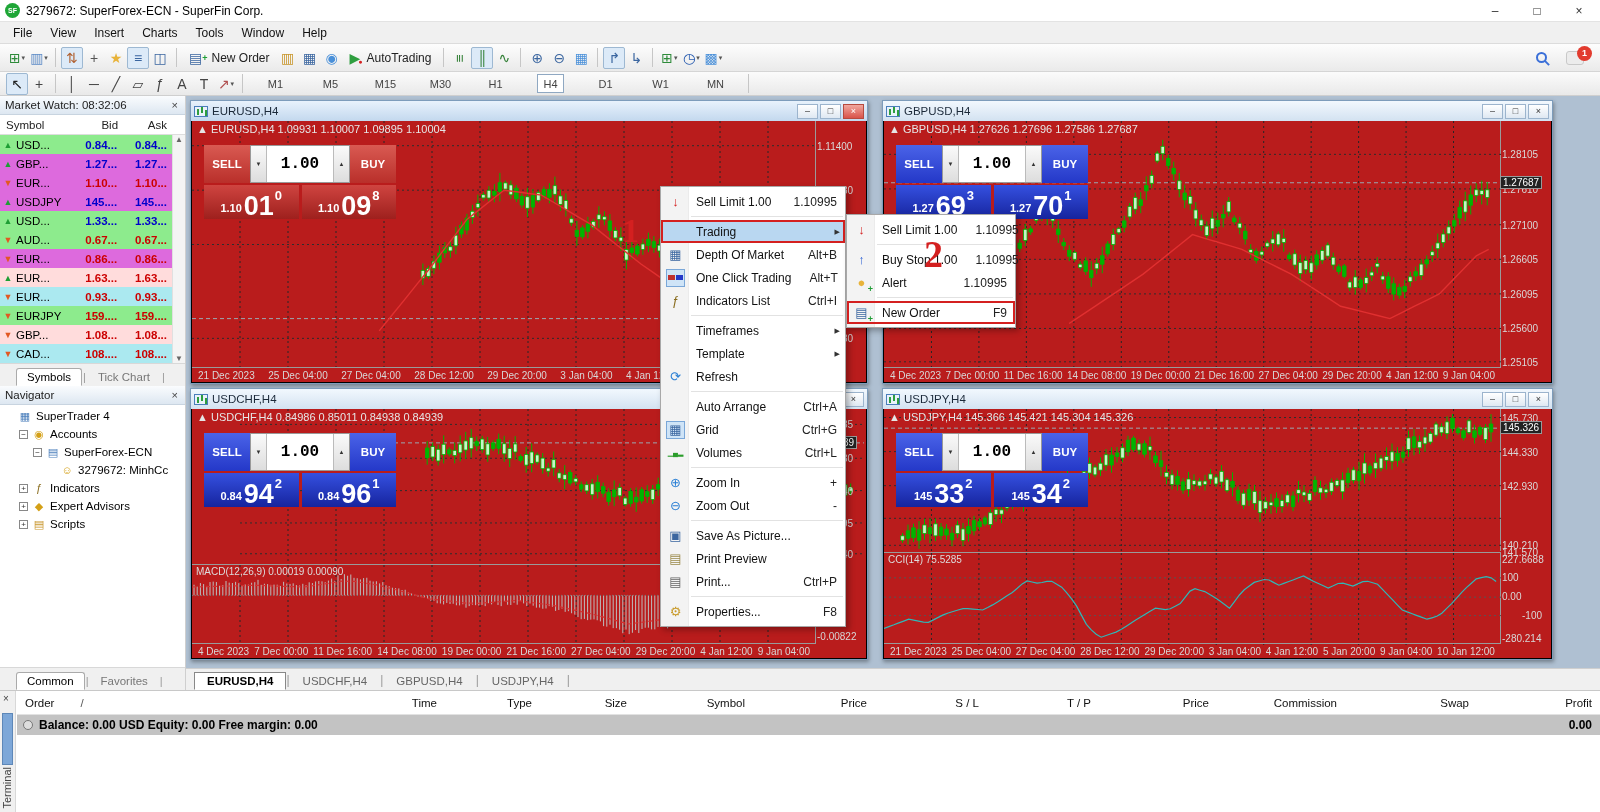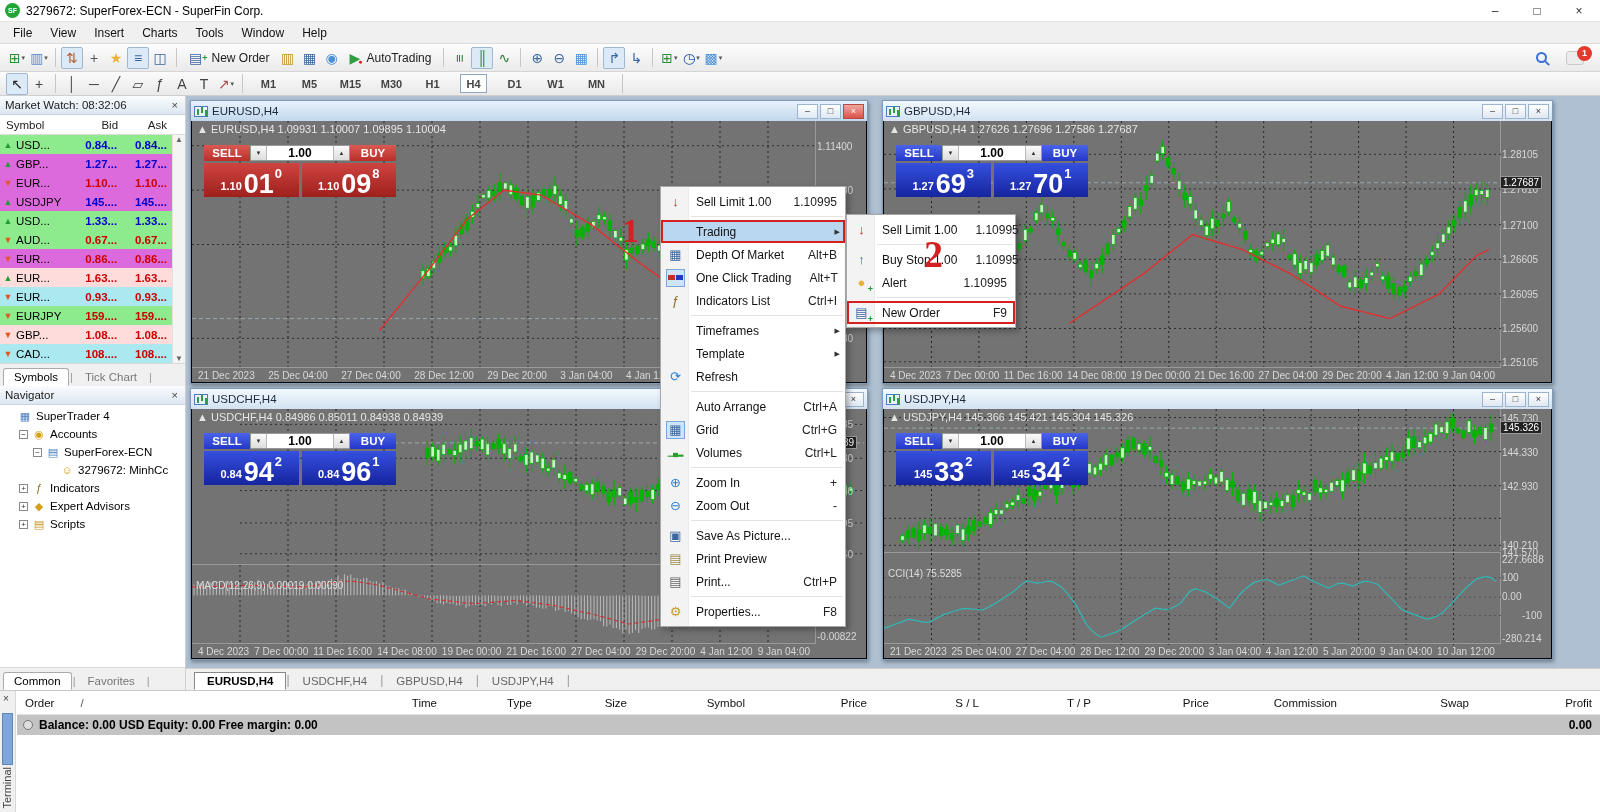--- a/index.html
+++ b/index.html
@@ -19,74 +19,74 @@
 .tbtn{display:inline-flex;align-items:center;justify-content:center;min-width:22px;height:22px;font-size:14px;position:relative;border:1px solid transparent;border-radius:2px;}
 .tbtn.active{border-color:#9db8d2;background:#dceaf8;}
 .tbtn .dd{font-size:7px;color:#555;margin-left:1px;}
 .tbtn.labeled{padding:0 6px;font-size:12px;color:#222;gap:4px;}
 .tb-glyph{line-height:1;}
 .rot90{transform:rotate(90deg);display:inline-block;}
 .search-ico{width:11px;height:11px;border:2px solid #3a6fd8;border-radius:50%;position:relative;display:inline-block;}
 .search-ico::after{content:'';position:absolute;width:6px;height:2px;background:#3a6fd8;transform:rotate(45deg);right:-5px;bottom:-3px;}
 .notif{position:relative;width:18px;height:14px;background:#ececec;border:1px solid #c9c9c9;border-radius:3px;margin:0 10px 0 14px;}
 .badge{position:absolute;top:-6px;right:-9px;width:15px;height:15px;border-radius:50%;background:#e23b2e;color:#fff;font-size:9px;font-weight:bold;display:flex;align-items:center;justify-content:center;}
-.tf-btn{min-width:27px;height:19px;display:inline-flex;align-items:center;justify-content:center;font-size:11px;font-weight:bold;color:#444;border:1px solid transparent;margin:0 7px;}
+.tf-btn{min-width:27px;height:19px;display:inline-flex;align-items:center;justify-content:center;font-size:11px;font-weight:normal;color:#444;border:1px solid transparent;margin:0 14px;}
 .tf-btn.active{border-color:#8fa8c2;background:#fff;}
 
 .left-col{position:absolute;left:0;top:96px;width:186px;height:594px;background:#f0f0f0;border-right:1px solid #cfcfcf;}
 .panel-head{height:19px;background:linear-gradient(#fafcfe,#dde7f1);border-bottom:1px solid #c8d4e0;display:flex;align-items:center;padding:0 5px;font-size:11.5px;color:#222;}
 .ph-x{margin-left:auto;font-size:11px;color:#444;padding:0 2px;}
 .mw-cols{display:flex;height:20px;background:#fff;border-bottom:1px solid #ddd;font-size:11.5px;color:#222;align-items:center;padding-right:13px;}
 .mw-cols .c1{flex:1.55;padding-left:6px;}
 .mw-cols .c2,.mw-cols .c3{flex:1;text-align:right;padding-right:5px;}
 .mw-rows{position:relative;background:#fff;}
 .mw-row{display:flex;height:19px;align-items:center;font-size:11.5px;padding-right:13px;}
 .mw-sym{flex:1.55;display:flex;align-items:center;gap:3px;padding-left:3px;color:#000;}
 .mw-dir{font-size:9px;width:10px;text-align:center;}
 .mw-bid,.mw-ask{flex:1;text-align:right;padding-right:5px;font-weight:bold;}
 .mw-scroll{position:absolute;right:0;top:0;bottom:0;width:13px;background:#f4f4f4;border-left:1px solid #e0e0e0;display:flex;flex-direction:column;justify-content:space-between;align-items:center;font-size:8px;color:#666;}
-.panel-tabs{height:23px;background:#f0f0f0;display:flex;align-items:flex-end;padding-left:3px;border-top:1px solid #d8d8d8;}
+.panel-tabs{height:23px;background:#f0f0f0;display:flex;align-items:flex-end;padding-left:16px;border-top:1px solid #d8d8d8;}
 .p-tab{padding:2px 10px;font-size:11.5px;color:#777;border:1px solid transparent;}
 .p-tab.active{background:#fff;border-color:#aaa;border-bottom-color:#fff;color:#000;border-top-left-radius:3px;border-top-right-radius:3px;}
 .p-tab-sep{color:#999;margin:0 1px 3px 1px;font-size:11px;}
 .nav-tree{background:#fff;padding-top:2px;}
 .nav-row{display:flex;align-items:center;height:18px;font-size:11.5px;color:#000;gap:4px;}
 .exp-box{width:9px;height:9px;border:1px solid #888;background:#fff;font-size:8px;line-height:7px;text-align:center;color:#333;flex:0 0 9px;}
 .nav-ico{width:14px;text-align:center;font-size:11px;flex:0 0 14px;}
 .nav-fill{background:#fff;}
 
 .chart-area{position:absolute;left:186px;top:96px;width:1414px;height:572px;background:#afc0d2;overflow:hidden;}
 .cwin{position:absolute;border:1px solid #7d9cbb;background:#000;box-shadow:1px 2px 4px rgba(0,0,0,.35);}
 .cw-title{height:20px;background:linear-gradient(#f2f8fe,#d3e2f1);display:flex;align-items:center;padding:0 3px;font-size:11.5px;color:#1c2a3a;gap:4px;}
 .cwin.active .cw-title{background:linear-gradient(#e8f2fc,#c3d8ee);}
 .cw-ico{width:14px;height:11px;border:1px solid #4a7ebb;background:#eaf2fb;position:relative;flex:0 0 14px;}
 .cw-ico::after{content:'';position:absolute;left:2px;bottom:1px;width:2px;height:6px;background:#2e9e3f;box-shadow:4px -2px 0 #2e9e3f,8px 1px 0 #2e9e3f;}
 .cw-btns{margin-left:auto;display:flex;}
 .cw-btn{width:21px;height:15px;margin-left:2px;border:1px solid #9cb4cd;background:linear-gradient(#fff,#dfe8f2);display:flex;align-items:center;justify-content:center;font-size:9px;color:#333;}
 .cw-btn.red{background:linear-gradient(#f0a79e,#d9534a);color:#fff;border-color:#b74a3e;}
-.cw-client{position:absolute;left:1px;right:1px;top:20px;bottom:1px;background:#737373;overflow:hidden;}
+.cw-client{position:absolute;left:1px;right:1px;top:20px;bottom:1px;background:#b91c1c;overflow:hidden;}
 .cw-plot{position:absolute;left:0;top:0;border-right:1px solid #9a9a9a;}
 .cw-sub{position:absolute;left:0;border-right:1px solid #9a9a9a;border-top:1px solid #9a9a9a;}
 .cw-info{position:absolute;left:5px;top:2px;font-size:11px;color:#e6e6e6;z-index:4;white-space:nowrap;}
 .cw-axis{position:absolute;right:0;top:0;width:52px;}
 .ax-lab{position:absolute;left:3px;font-size:10px;color:#d8d8d8;white-space:nowrap;}
 .ax-cur{position:absolute;left:1px;font-size:10px;color:#fff;background:#222;border:1px solid #999;padding:0 2px;white-space:nowrap;}
 .cw-dates{position:absolute;left:0;bottom:0;height:15px;display:flex;justify-content:space-between;align-items:center;padding:0 6px;border-top:1px solid #9a9a9a;}
 .date-lab{font-size:10px;color:#d8d8d8;white-space:nowrap;}
-.sub-lab{position:absolute;left:4px;top:15px;font-size:10px;color:#ddd;z-index:3;white-space:nowrap;}
+.sub-lab{position:absolute;left:4px;top:1px;font-size:10px;color:#ddd;z-index:3;white-space:nowrap;}
 
 .tpanel{position:absolute;left:12px;top:24px;width:192px;z-index:5;}
-.tp-row1{display:flex;height:16px;}
+.tp-row1{display:flex;height:38px;}
 .tp-side{flex:0 0 46px;color:#fff;font-weight:bold;font-size:11.5px;display:flex;align-items:center;justify-content:center;}
 .red .tp-side{background:linear-gradient(#d95a52,#b92f2a);}
 .blue .tp-side{background:linear-gradient(#4a63e8,#2438c8);}
 .tp-spin{flex:1;background:#fff;border:1px solid #999;display:flex;}
 .sbtn{width:16px;display:flex;align-items:center;justify-content:center;font-size:6px;color:#333;background:linear-gradient(#fafafa,#ddd);}
 .sbtn.l{border-right:1px solid #bbb;}.sbtn.r{border-left:1px solid #bbb;}
-.tp-val{flex:1;display:flex;align-items:center;justify-content:center;font-size:12px;font-weight:bold;color:#000;}
+.tp-val{flex:1;display:flex;align-items:center;justify-content:center;font-size:16px;font-weight:bold;color:#000;font-family:Liberation Mono, monospace;}
 .tp-row2{display:flex;margin-top:2px;gap:3px;height:34px;}
 .tp-price{flex:1;color:#fff;display:flex;align-items:flex-end;justify-content:center;padding-bottom:2px;}
 .red .tp-price{background:linear-gradient(#cf4440,#9e201d);}
 .blue .tp-price{background:linear-gradient(#3550e0,#16249e);}
 .tp-pre{font-size:11px;font-weight:bold;margin:0 2px 3px 0;}
 .tp-main{font-size:27px;font-weight:bold;line-height:.82;}
 .tp-sup{font-size:13px;font-weight:bold;margin:0 0 14px 1px;}
 
 .chart-tabs{position:absolute;left:186px;top:668px;right:0;height:22px;background:#f0f0f0;border-top:1px solid #cfcfcf;display:flex;align-items:flex-end;padding-left:8px;}
 .ct-tab{padding:2px 12px;font-size:11.5px;color:#666;border:1px solid transparent;}

